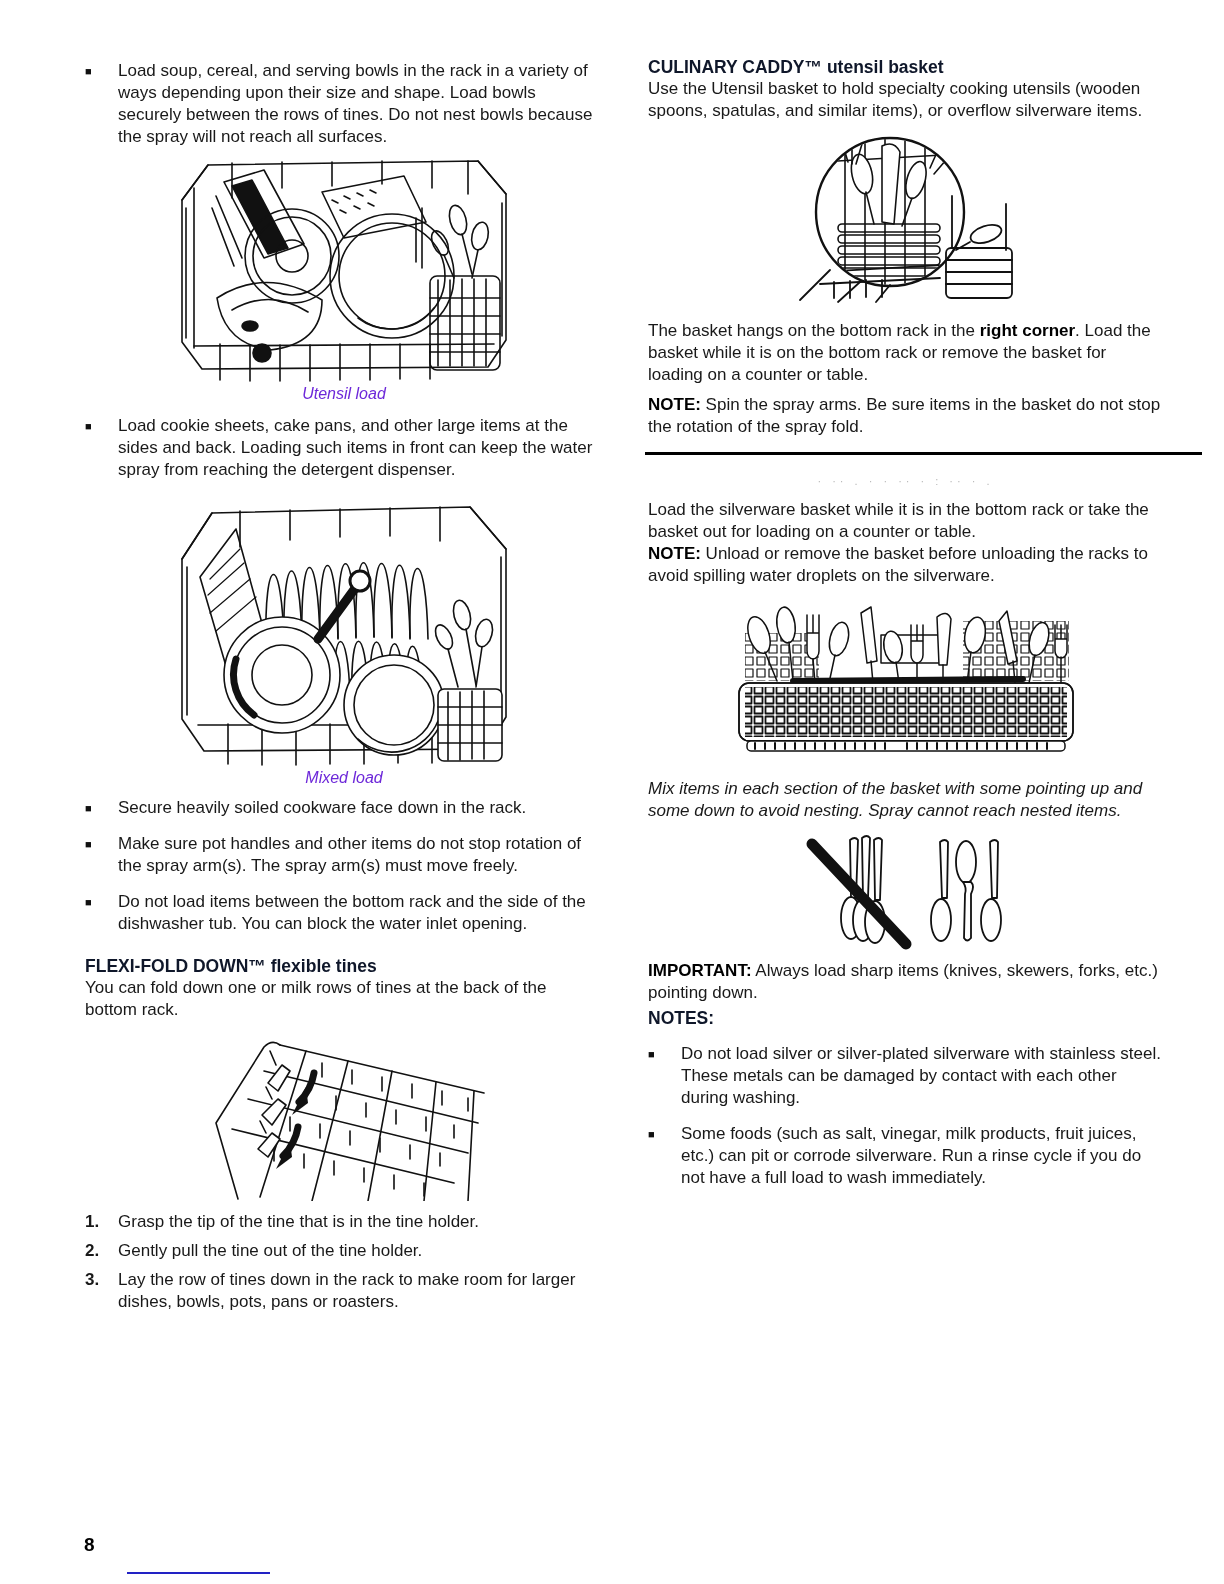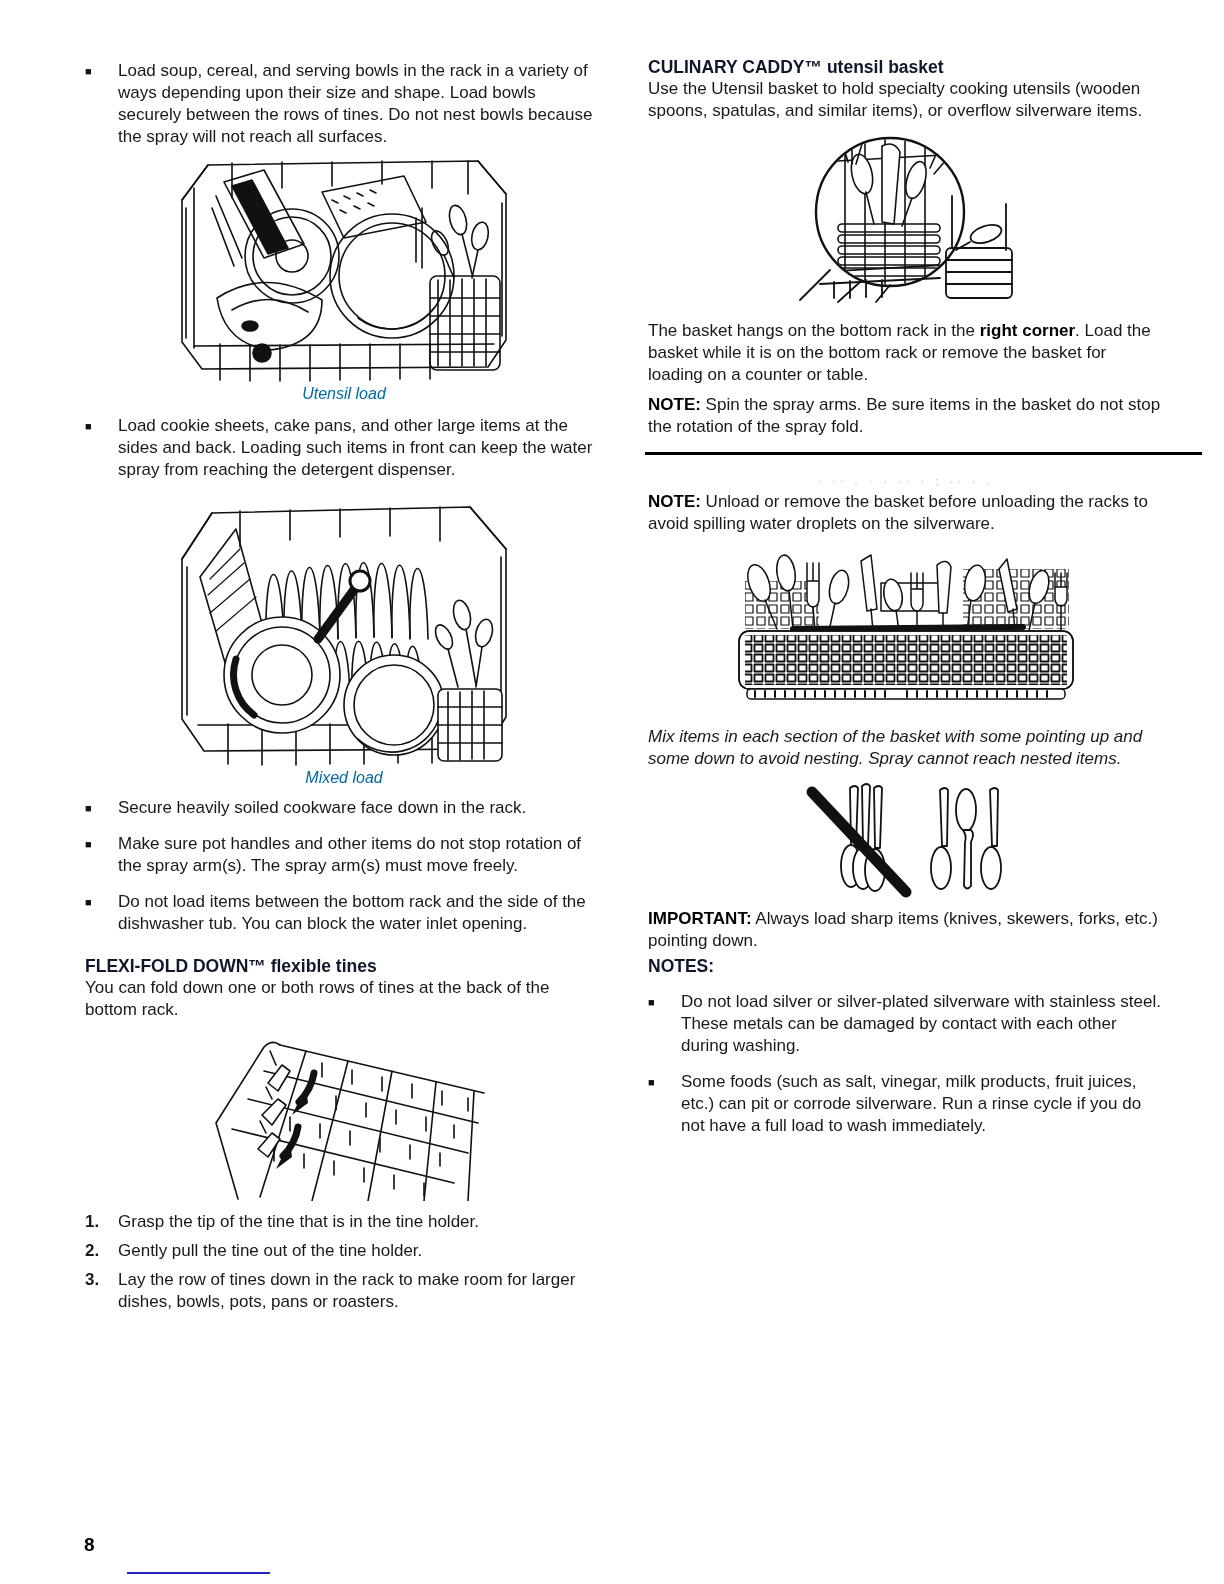--- a/index.html
+++ b/index.html
@@ -11,21 +11,21 @@
   .col{position:absolute;top:0;}
   .col-left{left:85px;width:518px;padding-top:60px;}
   .col-right{left:648px;width:515px;padding-top:56px;}
   .body-text{font-size:17px;line-height:22px;}
   .bullet-row{display:flex;margin-top:14px;}
   .bullet-marker{width:33px;flex:0 0 33px;font-size:11px;line-height:22px;color:#111;}
   .bullet-text{flex:1;}
   .step-row{display:flex;margin-bottom:7px;}
   .step-num{width:33px;flex:0 0 33px;font-weight:bold;}
   .heading{font-size:17.5px;font-weight:bold;color:#0f172a;line-height:22px;}
-  .caption{font-style:italic;font-size:16px;text-align:center;margin-top:2px;color:#0369a1;}
+  .caption{font-style:italic;font-size:16px;text-align:center;margin-top:2px;color:#6d28d9;}
   .illus{display:block;margin:0 auto;}
   .divider{border:0;border-top:3px solid #000;margin:14px 0 0 -3px;width:557px;}
   .faded{margin-top:20px;height:16px;text-align:center;color:#b9b9b9;
          font-size:11px;letter-spacing:4px;overflow:hidden;}
   .blabel{font-weight:bold;color:#000;}
   .footer-num{position:absolute;left:84px;top:1534px;font-size:19px;font-weight:bold;color:#000;}
   .footer-line{position:absolute;left:127px;top:1572px;width:143px;height:2px;background:#2222c4;}
   svg{stroke-linecap:round;stroke-linejoin:round;}
 </style>
 </head>
@@ -147,21 +147,21 @@
     <div class="bullet-row body-text">
       <div class="bullet-marker">■</div>
       <div class="bullet-text">Make sure pot handles and other items do not stop rotation of the spray arm(s). The spray arm(s) must move freely.</div>
     </div>
     <div class="bullet-row body-text">
       <div class="bullet-marker">■</div>
       <div class="bullet-text">Do not load items between the bottom rack and the side of the dishwasher tub. You can block the water inlet opening.</div>
     </div>
 
     <div class="heading" style="margin-top:20px;">FLEXI-FOLD DOWN™ flexible tines</div>
-    <div class="body-text">You can fold down one or both rows of tines at the back of the bottom rack.</div>
+    <div class="body-text">You can fold down one or milk rows of tines at the back of the bottom rack.</div>
 
     <svg class="illus" style="margin-top:10px;" width="285" height="170" viewBox="0 0 285 170" fill="none" stroke="#111" stroke-width="1.6">
       <path d="M78 14 Q70 8 62 16 L14 92 L36 168"></path>
       <path d="M78 14 L282 62"></path>
       <path d="M62 40 L276 92 M46 68 L266 122 M30 98 L252 152"></path>
       <path d="M104 20 L58 166 M146 30 L110 170 M190 40 L166 170 M234 51 L222 170 M272 60 L266 170"></path>
 
       <path d="M120 46 v-14 M150 53 v-14 M180 60 v-14 M210 67 v-14 M240 74 v-14 M266 80 v-13"></path>
       <path d="M104 72 v-14 M134 79 v-14 M164 86 v-14 M194 93 v-14 M224 100 v-14 M252 107 v-13"></path>
       <path d="M88 100 v-14 M118 107 v-14 M148 114 v-14 M178 121 v-14 M208 128 v-14 M238 135 v-13"></path>
@@ -233,20 +233,21 @@
     </svg>
 
     <div class="body-text" style="margin-top:16px;"><span>The basket hangs on the bottom rack in the </span><span class="blabel">right corner</span><span>. Load the basket while it is on the bottom rack or remove the basket for loading on a counter or table.</span></div>
 
     <div class="body-text" style="margin-top:8px;"><span class="blabel">NOTE:</span><span> Spin the spray arms. Be sure items in the basket do not stop the rotation of the spray fold.</span></div>
 
     <hr class="divider">
 
     <div class="faded">· ·· .     · ·  ·· ·  : ·· · .</div>
 
+    <div class="body-text" style="margin-top:8px;">Load the silverware basket while it is in the bottom rack or take the basket out for loading on a counter or table.</div>
 
     <div class="body-text" style="margin-top:0;"><span class="blabel">NOTE:</span><span> Unload or remove the basket before unloading the racks to avoid spilling water droplets on the silverware.</span></div>
 
     <svg class="illus" style="margin-top:8px;" width="350" height="160" viewBox="0 0 350 160" fill="none" stroke="#111" stroke-width="1.5">
       <defs>
         <pattern id="mesh1" width="11" height="10" patternUnits="userSpaceOnUse">
           <rect x="1.5" y="1.5" width="8" height="7" fill="none" stroke="#111" stroke-width="1.8"></rect>
         </pattern>
         <pattern id="mesh2" width="12" height="12" patternUnits="userSpaceOnUse">
           <rect x="2" y="2" width="8" height="8" fill="none" stroke="#111" stroke-width="1.2"></rect>

